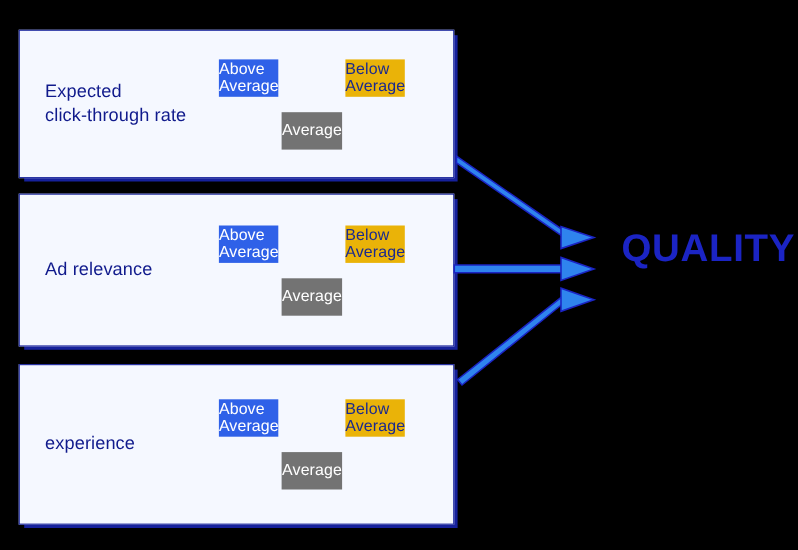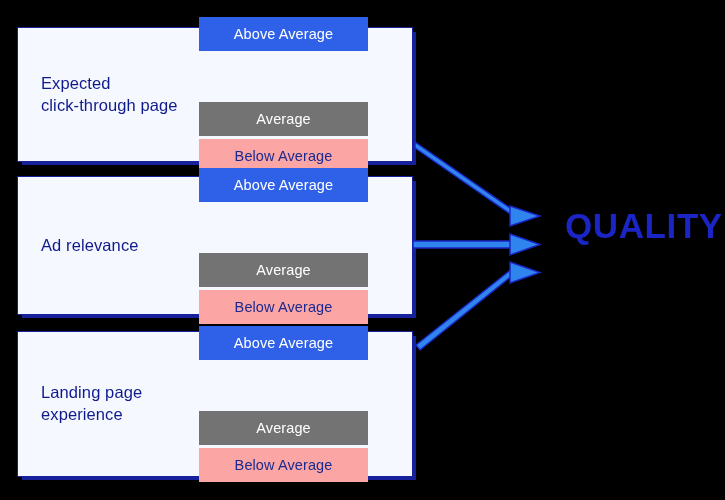--- a/index.html
+++ b/index.html
@@ -45,35 +45,35 @@
     padding-left: 23px;
     width: 181px;
     box-sizing: border-box;
     flex: 0 0 auto;
   }
 
   .bars {
     flex: 0 0 auto;
     width: 169px;
     display: flex;
-    flex-direction: column;
+    flex-direction: row;
     gap: 3px;
   }
   .bar {
     height: 34px;
     display: flex;
     align-items: center;
     justify-content: center;
     font-size: 14.5px;
     letter-spacing: 0.1px;
     box-sizing: border-box;
   }
   .bar.high   { background: #2F61E8; color: #FFFFFF; }
   .bar.mid    { background: #737373; color: #FFFFFF; margin-top: 48px; }
-  .bar.low    { background: #fca5a5; color: #1B2A8E; }
+  .bar.low    { background: #eab308; color: #1B2A8E; }
 
   
   .arrows {
     position: absolute;
     left: 0;
     top: 0;
     width: 725px;
     height: 500px;
     pointer-events: none;
   }
@@ -92,21 +92,21 @@
   }
   .qs-line { display: block; white-space: nowrap; margin-left: 14px; }
 </style>
 </head>
 <body>
 
 <div class="card card-1">
   <div class="card-inner">
     <div class="card-label">
       <div>Expected</div>
-      <div>click-through page</div>
+      <div>click-through rate</div>
     </div>
     <div class="bars">
       <div class="bar high">Above Average</div>
       <div class="bar mid">Average</div>
       <div class="bar low">Below Average</div>
     </div>
   </div>
 </div>
 
 <div class="card card-2">
@@ -118,21 +118,20 @@
       <div class="bar high">Above Average</div>
       <div class="bar mid">Average</div>
       <div class="bar low">Below Average</div>
     </div>
   </div>
 </div>
 
 <div class="card card-3">
   <div class="card-inner">
     <div class="card-label">
-      <div>Landing page</div>
       <div>experience</div>
     </div>
     <div class="bars">
       <div class="bar high">Above Average</div>
       <div class="bar mid">Average</div>
       <div class="bar low">Below Average</div>
     </div>
   </div>
 </div>
 

